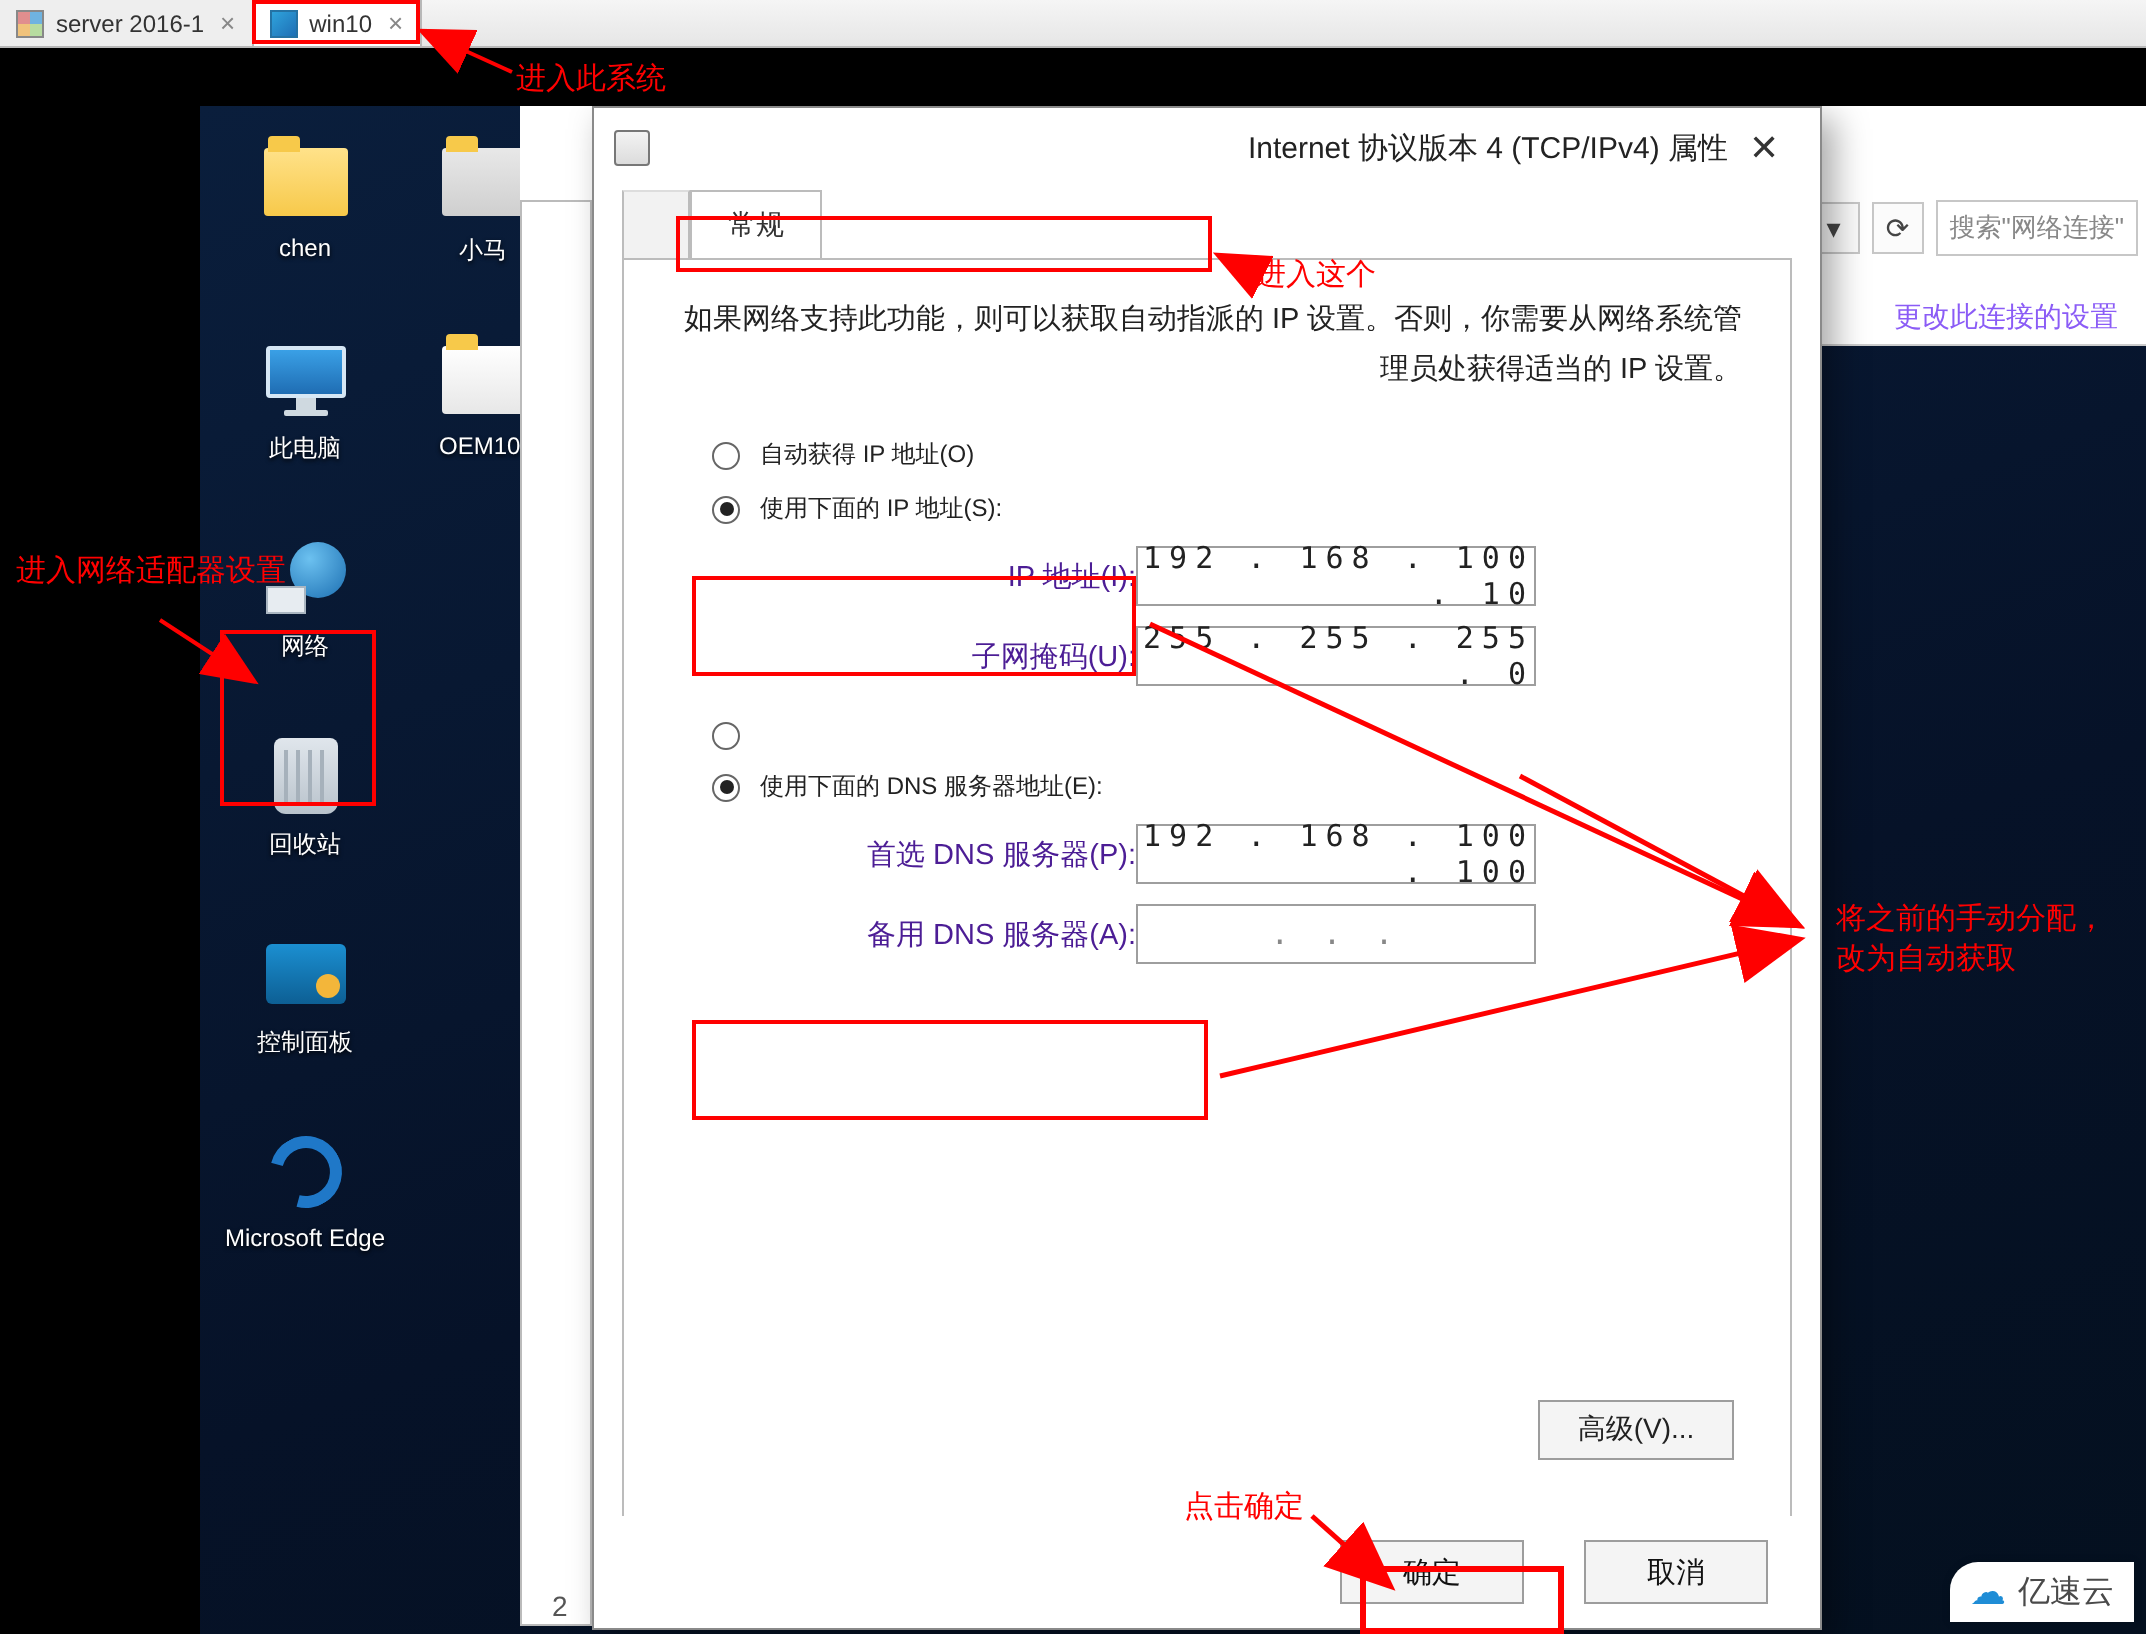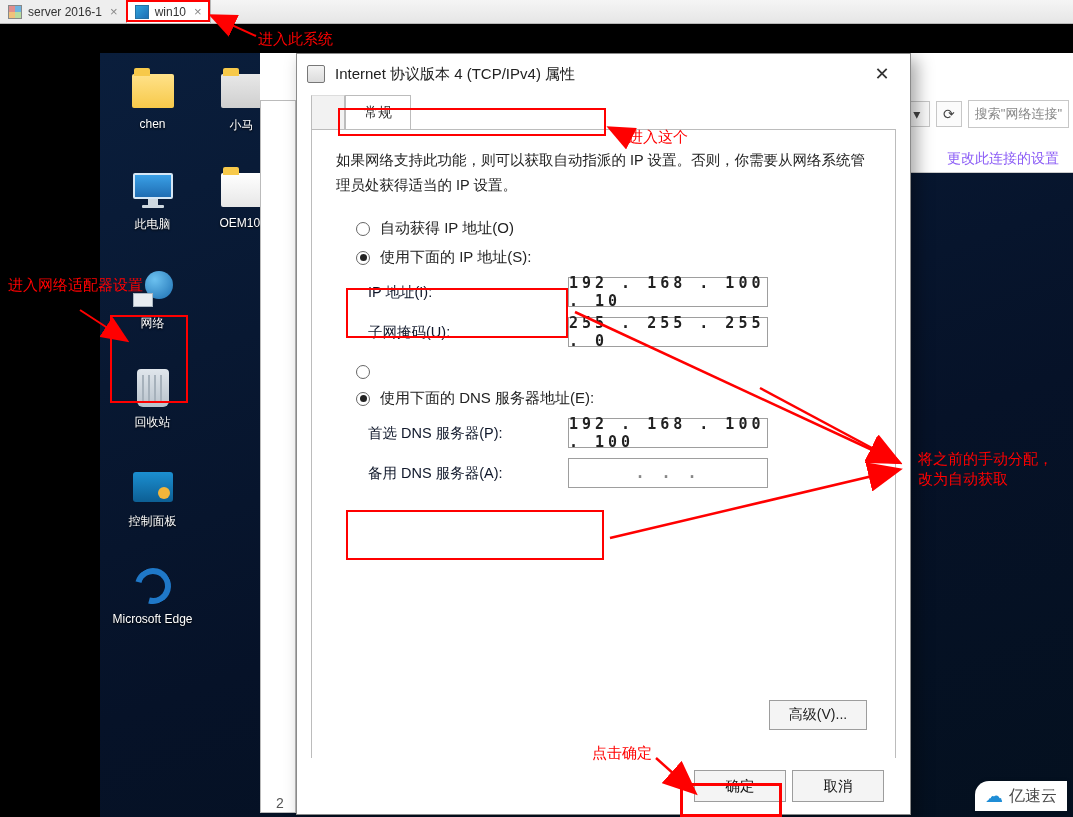--- a/index.html
+++ b/index.html
@@ -50,58 +50,58 @@
 
   
   .bg-windows { position:absolute; top:53px; left:260px; right:0; height: 120px; background:#fff; border-bottom:1px solid #ccc; }
   .bg-toolbar { position:absolute; top:100px; right:4px; display:flex; gap:6px; align-items:center;}
   .bg-toolbar .btn{width:26px;height:26px;border:1px solid #c7c7c7;background:#fbfbfb;display:flex;align-items:center;justify-content:center;color:#444;font-size:14px;}
   .bg-search{height:28px;border:1px solid #c7c7c7;padding:0 6px;display:flex;align-items:center;color:#888;font-size:13px;min-width:90px;}
   .bg-link { position:absolute; top:150px; right:14px; color:#8b5cf6; font-size:14px;margin-left:24px; }
 
   
   .dlg { position:absolute; top:53px; left:296px; width:615px; height:762px; background:#fff;
-         border:1px solid #8a8a8a; box-shadow: 6px 6px 16px rgba(0,0,0,.35); }
+         border:1px solid #8a8a8a; box-shadow: 6px 6px 16px rgba(0,0,0,.35); text-align: right; }
   .dlg-titlebar { height:40px; display:flex; align-items:center; padding:0 10px; }
   .dlg-titlebar .ico { width:18px;height:18px;border:1px solid #777;border-radius:2px;margin-right:10px;background:linear-gradient(#f3f3f3,#dcdcdc);}
   .dlg-title { font-size:15px; color:#222; flex:1;}
   .dlg-close { width:36px;height:28px;display:flex;align-items:center;justify-content:center;color:#333;font-size:18px;}
 
   .tab-strip { display:flex; gap:0; padding:0 14px; }
   .tab { padding:8px 18px; font-size:14px; color:#333; background:#fff; border:1px solid #bcbcbc;
          border-bottom:none; position:relative; top:1px;}
   .tab.inactive { background:#f2f2f2; color:#666; border-top-color:#ddd;}
   .tab-panel { margin:0 14px 14px 14px; border:1px solid #bcbcbc; padding:18px 24px 20px 24px;
                background:#fff; height:660px; position:relative; }
 
   .desc { font-size:14.5px; color:#222; line-height:1.7; margin-bottom:22px;}
 
-  .radio-row { display:flex; align-items:center; gap:10px; font-size:15px; color:#222;
+  .radio-row { display:flex; align-items:center; gap:10px; font-size:12px; color:#222;
                margin:10px 0 10px 6px;}
   .radio { width:14px;height:14px;border:1.5px solid #666;border-radius:50%;display:inline-flex;
            align-items:center;justify-content:center;flex:none;}
   .radio.checked:after{content:"";width:7px;height:7px;border-radius:50%;background:#222;}
 
   .field-grid { margin:6px 0 18px 32px; }
   .field-row { display:flex; align-items:center; margin:10px 0; }
-  .field-row .lbl { width:200px; font-size:14.5px; color:#0f172a;}
+  .field-row .lbl { width:200px; font-size:14.5px; color:#4c1d95;}
   .ip-input { width:200px; height:30px; border:1px solid #9e9e9e; background:#fff;
               display:flex; align-items:center; justify-content:center;
-              font-size:15px; letter-spacing:4px; color:#222; font-family: Consolas, monospace; font-weight: bold;}
+              font-size:15px; letter-spacing:4px; color:#222; font-family: Consolas, monospace;}
   .ip-input.empty { color:#888;}
 
   .chk-row { display:flex; align-items:center; gap:10px; font-size:14.5px; margin-top:24px;}
   .chk { width:14px;height:14px;border:1.5px solid #666; }
 
   .adv-btn { position:absolute; right:28px; bottom:58px; width:98px; height:30px;
              border:1px solid #9d9d9d; background:#f4f4f4; font-size:14px; color:#222;
              display:flex;align-items:center;justify-content:center;}
 
   .dlg-buttons { position:absolute; left:0; right:0; bottom:0; height:56px;
-                 display:flex; justify-content:flex-end; align-items:center; gap:6px;
+                 display:flex; justify-content:flex-end; align-items:center; gap:30px;
                  padding:0 26px; background:#fff;}
   .dlg-btn { width:92px; height:32px; border:1px solid #9d9d9d; background:#f4f4f4;
              font-size:14.5px; color:#111; display:flex;align-items:center;justify-content:center;}
 
   
   .ghost-left { position:absolute; top:100px; left:260px; width:36px; bottom:4px;
                 background:#fff; border:1px solid #bbb; }
   .ghost-char { position:absolute; color:#333; font-size:15px;}
   .ghost-num  { position:absolute; left:276px; color:#555; font-size:14px; }
 

